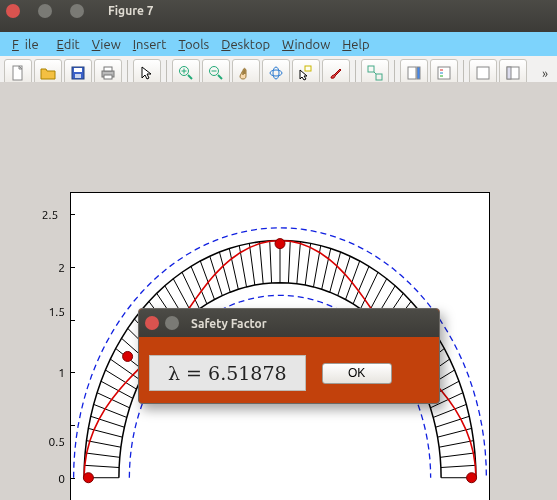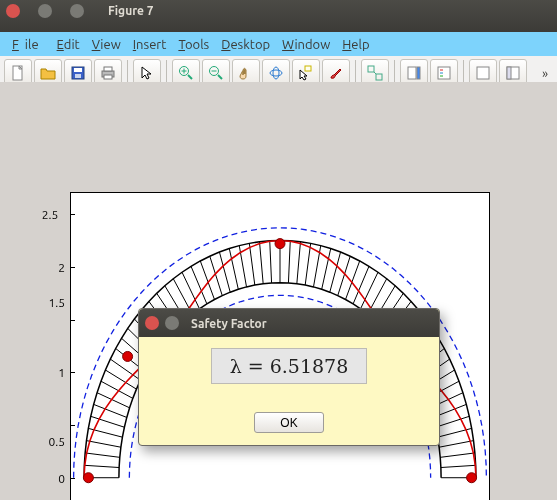--- a/index.html
+++ b/index.html
@@ -21,24 +21,24 @@
   .toolbar .tbtn{width:26px;height:26px;border:1px solid #c6c4be;border-radius:3px;background:linear-gradient(to bottom,#ffffff,#ece9e4);display:flex;align-items:center;justify-content:center;}
   .toolbar .tbtn svg{width:16px;height:16px;}
   .toolbar .overflow{margin-left:auto;width:16px;text-align:center;color:#3c3b37;}
   
   .figarea{position:absolute;top:82px;left:0;right:0;bottom:0;background:#d6d2ce;}
   .plotbox{position:absolute;left:70px;top:110px;width:420px;height:350px;background:#fff;border:1px solid #000;box-sizing:border-box;}
   .axis-tick{position:absolute;font-size:12px;color:#000;}
   
   .plotbox svg{position:absolute;left:0;top:0;}
   
-  .dialog{position:absolute;left:138px;top:308px;width:300px;background:#fef9c3;border:1px solid #6b6965;border-radius:4px;box-shadow:4px 6px 12px rgba(0,0,0,0.35);}
+  .dialog{position:absolute;left:138px;top:308px;width:300px;background:#c2410c;border:1px solid #6b6965;border-radius:4px;box-shadow:4px 6px 12px rgba(0,0,0,0.35);}
   .dlg-titlebar{height:28px;background:linear-gradient(to bottom,#4c4b46,#3c3b37);display:flex;align-items:center;padding:0 6px;gap:6px;border-top-left-radius:4px;border-top-right-radius:4px;}
   .dlg-titlebar .title{color:#dfdbd2;font-size:12px;font-weight:bold;margin-left:6px;}
-  .dlg-body{padding:11px 10px 12px;display:flex;flex-direction:column;align-items:center;gap:28px;}
+  .dlg-body{padding:18px 10px 12px;display:flex;flex-direction:row;align-items:center;gap:16px;}
   .lambda-box{background:#e6e6e6;border:1px solid #bdbbb5;padding:6px 18px;font-family:"DejaVu Serif","Times New Roman",serif;font-size:19px;color:#222;}
   .ok-btn{width:70px;height:21px;background:linear-gradient(to bottom,#ffffff,#e7e4df);border:1px solid #9e9c97;border-radius:3px;font-size:12px;cursor:pointer;}
   .ytick{right:424px;text-align:right;width:30px;transform:translateY(-50%);} 
   .ticmk{position:absolute;background:#000;}
 </style>
 </head>
 <body>
 
 <div class="window">
 
@@ -244,21 +244,21 @@
           <circle cx="209" cy="50.618181818181824" r="5" fill="#d90000" stroke="#800000"></circle>
           <circle cx="361.39583333333337" cy="163.45454545454547" r="5" fill="#d90000" stroke="#800000"></circle>
           <circle cx="400.5833333333333" cy="284.72727272727275" r="5" fill="#d90000" stroke="#800000"></circle>
         </svg>
     <div class="axis-tick ytick" style="top: 284.727px;">0</div>
         <div class="ticmk" style="left: 0px; top: 284.727px; width: 4px; height: 1px;"></div>
         <div class="axis-tick ytick" style="top: 248px;">0.5</div>
         <div class="ticmk" style="left: 0px; top: 232px; width: 4px; height: 1px;"></div>
         <div class="axis-tick ytick" style="top: 179.273px;">1</div>
         <div class="ticmk" style="left: 0px; top: 179.273px; width: 4px; height: 1px;"></div>
-        <div class="axis-tick ytick" style="top: 109px;">1.5</div>
+        <div class="axis-tick ytick" style="top: 118px;">1.5</div>
         <div class="ticmk" style="left: 0px; top: 126.545px; width: 4px; height: 1px;"></div>
         <div class="axis-tick ytick" style="top: 73.8182px;">2</div>
         <div class="ticmk" style="left: 0px; top: 73.8182px; width: 4px; height: 1px;"></div>
         <div class="axis-tick ytick" style="top: 21.0909px; text-align: center;">2.5</div>
         <div class="ticmk" style="left: 0px; top: 21.0909px; width: 4px; height: 1px;"></div>
       </div>
   </div>
 
   <div class="dialog">
     <div class="dlg-titlebar">

